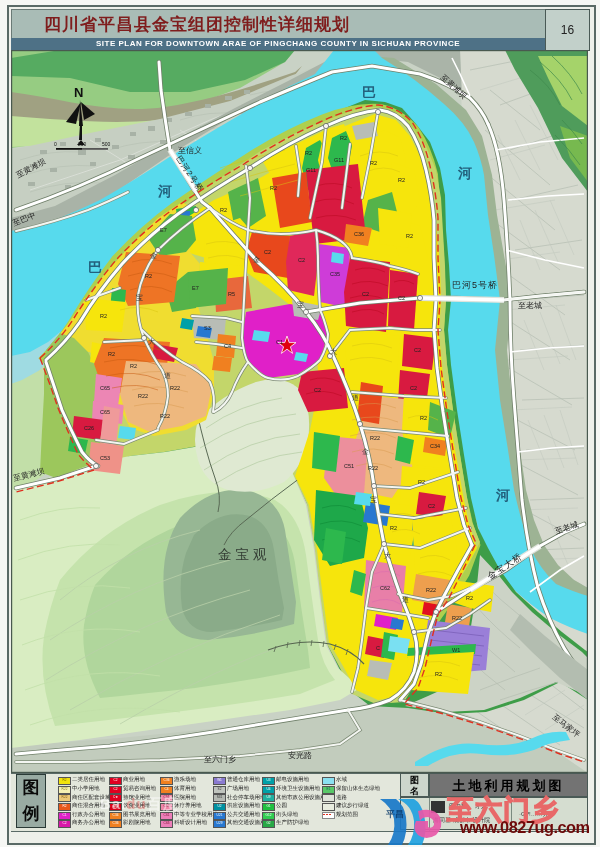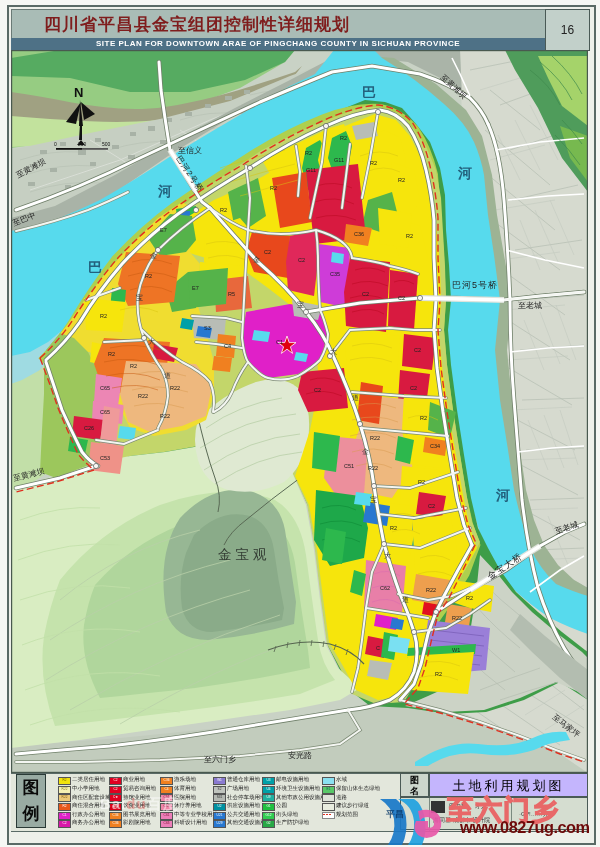--- a/index.html
+++ b/index.html
@@ -789,21 +789,21 @@
 <div class="abs" style="left:336px;top:802px;font-size:5.5px;color:#1a1a1a;white-space:nowrap;">建议步行绿道</div>
 
 <div class="abs" style="left:322px;top:812px;width:11px;height:5px;background:#fff;border:0.5px solid #888;"></div>
 <div class="abs" style="left:323px;top:814px;width:9px;height:1px;background:repeating-linear-gradient(90deg,#e03020 0 2px,#fff 2px 3px);"></div>
 <div class="abs" style="left:336px;top:811px;font-size:5.5px;color:#1a1a1a;white-space:nowrap;">规划范围</div>
 
 <div class="abs" style="left:100px;top:795px;font-size:15px;font-weight:bold;color:rgba(255,255,255,0.6);letter-spacing:1px;">Bai<span style="color:rgba(230,70,70,0.4);">du</span><span style="color:rgba(255,255,255,0.5);">百度</span></div>
 
 <div class="abs" style="left:400px;top:773px;width:29px;height:24px;background:#ccd6cc;border:1px solid #4a5a56;font-size:9px;font-weight:bold;text-align:center;line-height:11px;box-sizing:border-box;padding-top:1px;">图<br>名</div>
 
-<div class="abs" style="left:429px;top:773px;width:159px;height:24px;background:#c4b5fd;border:1px solid #4a5a56;font-size:13px;font-weight:normal;text-align:center;line-height:24px;letter-spacing:3px;box-sizing:border-box;">土地利用规划图</div>
+<div class="abs" style="left:429px;top:773px;width:159px;height:24px;background:#737373;border:1px solid #4a5a56;font-size:13px;font-weight:bold;text-align:center;line-height:24px;letter-spacing:3px;box-sizing:border-box;">土地利用规划图</div>
 
 <div class="abs" style="left:400px;top:797px;width:188px;height:33px;background:#d5ddd0;border:1px solid #4a5a56;box-sizing:border-box;">
 <div class="abs" style="left:28px;top:0;width:1px;height:33px;background:#7a8a80;"></div>
 <div class="abs" style="left:110px;top:0;width:1px;height:33px;background:#7a8a80;"></div>
 <div class="abs" style="left:30px;top:3px;width:14px;height:12px;background:#333;"></div>
 <div class="abs" style="left:48px;top:4px;font-size:6px;color:#333;">巴中声<span style="margin-left:8px;">才人</span></div>
 <div class="abs" style="left:32px;top:18px;font-size:6px;color:#333;">海同基 成都市 设计院</div>
 <div class="abs" style="left:118px;top:12px;font-size:6px;color:#333;">·G?!……元</div>
 </div>
 

